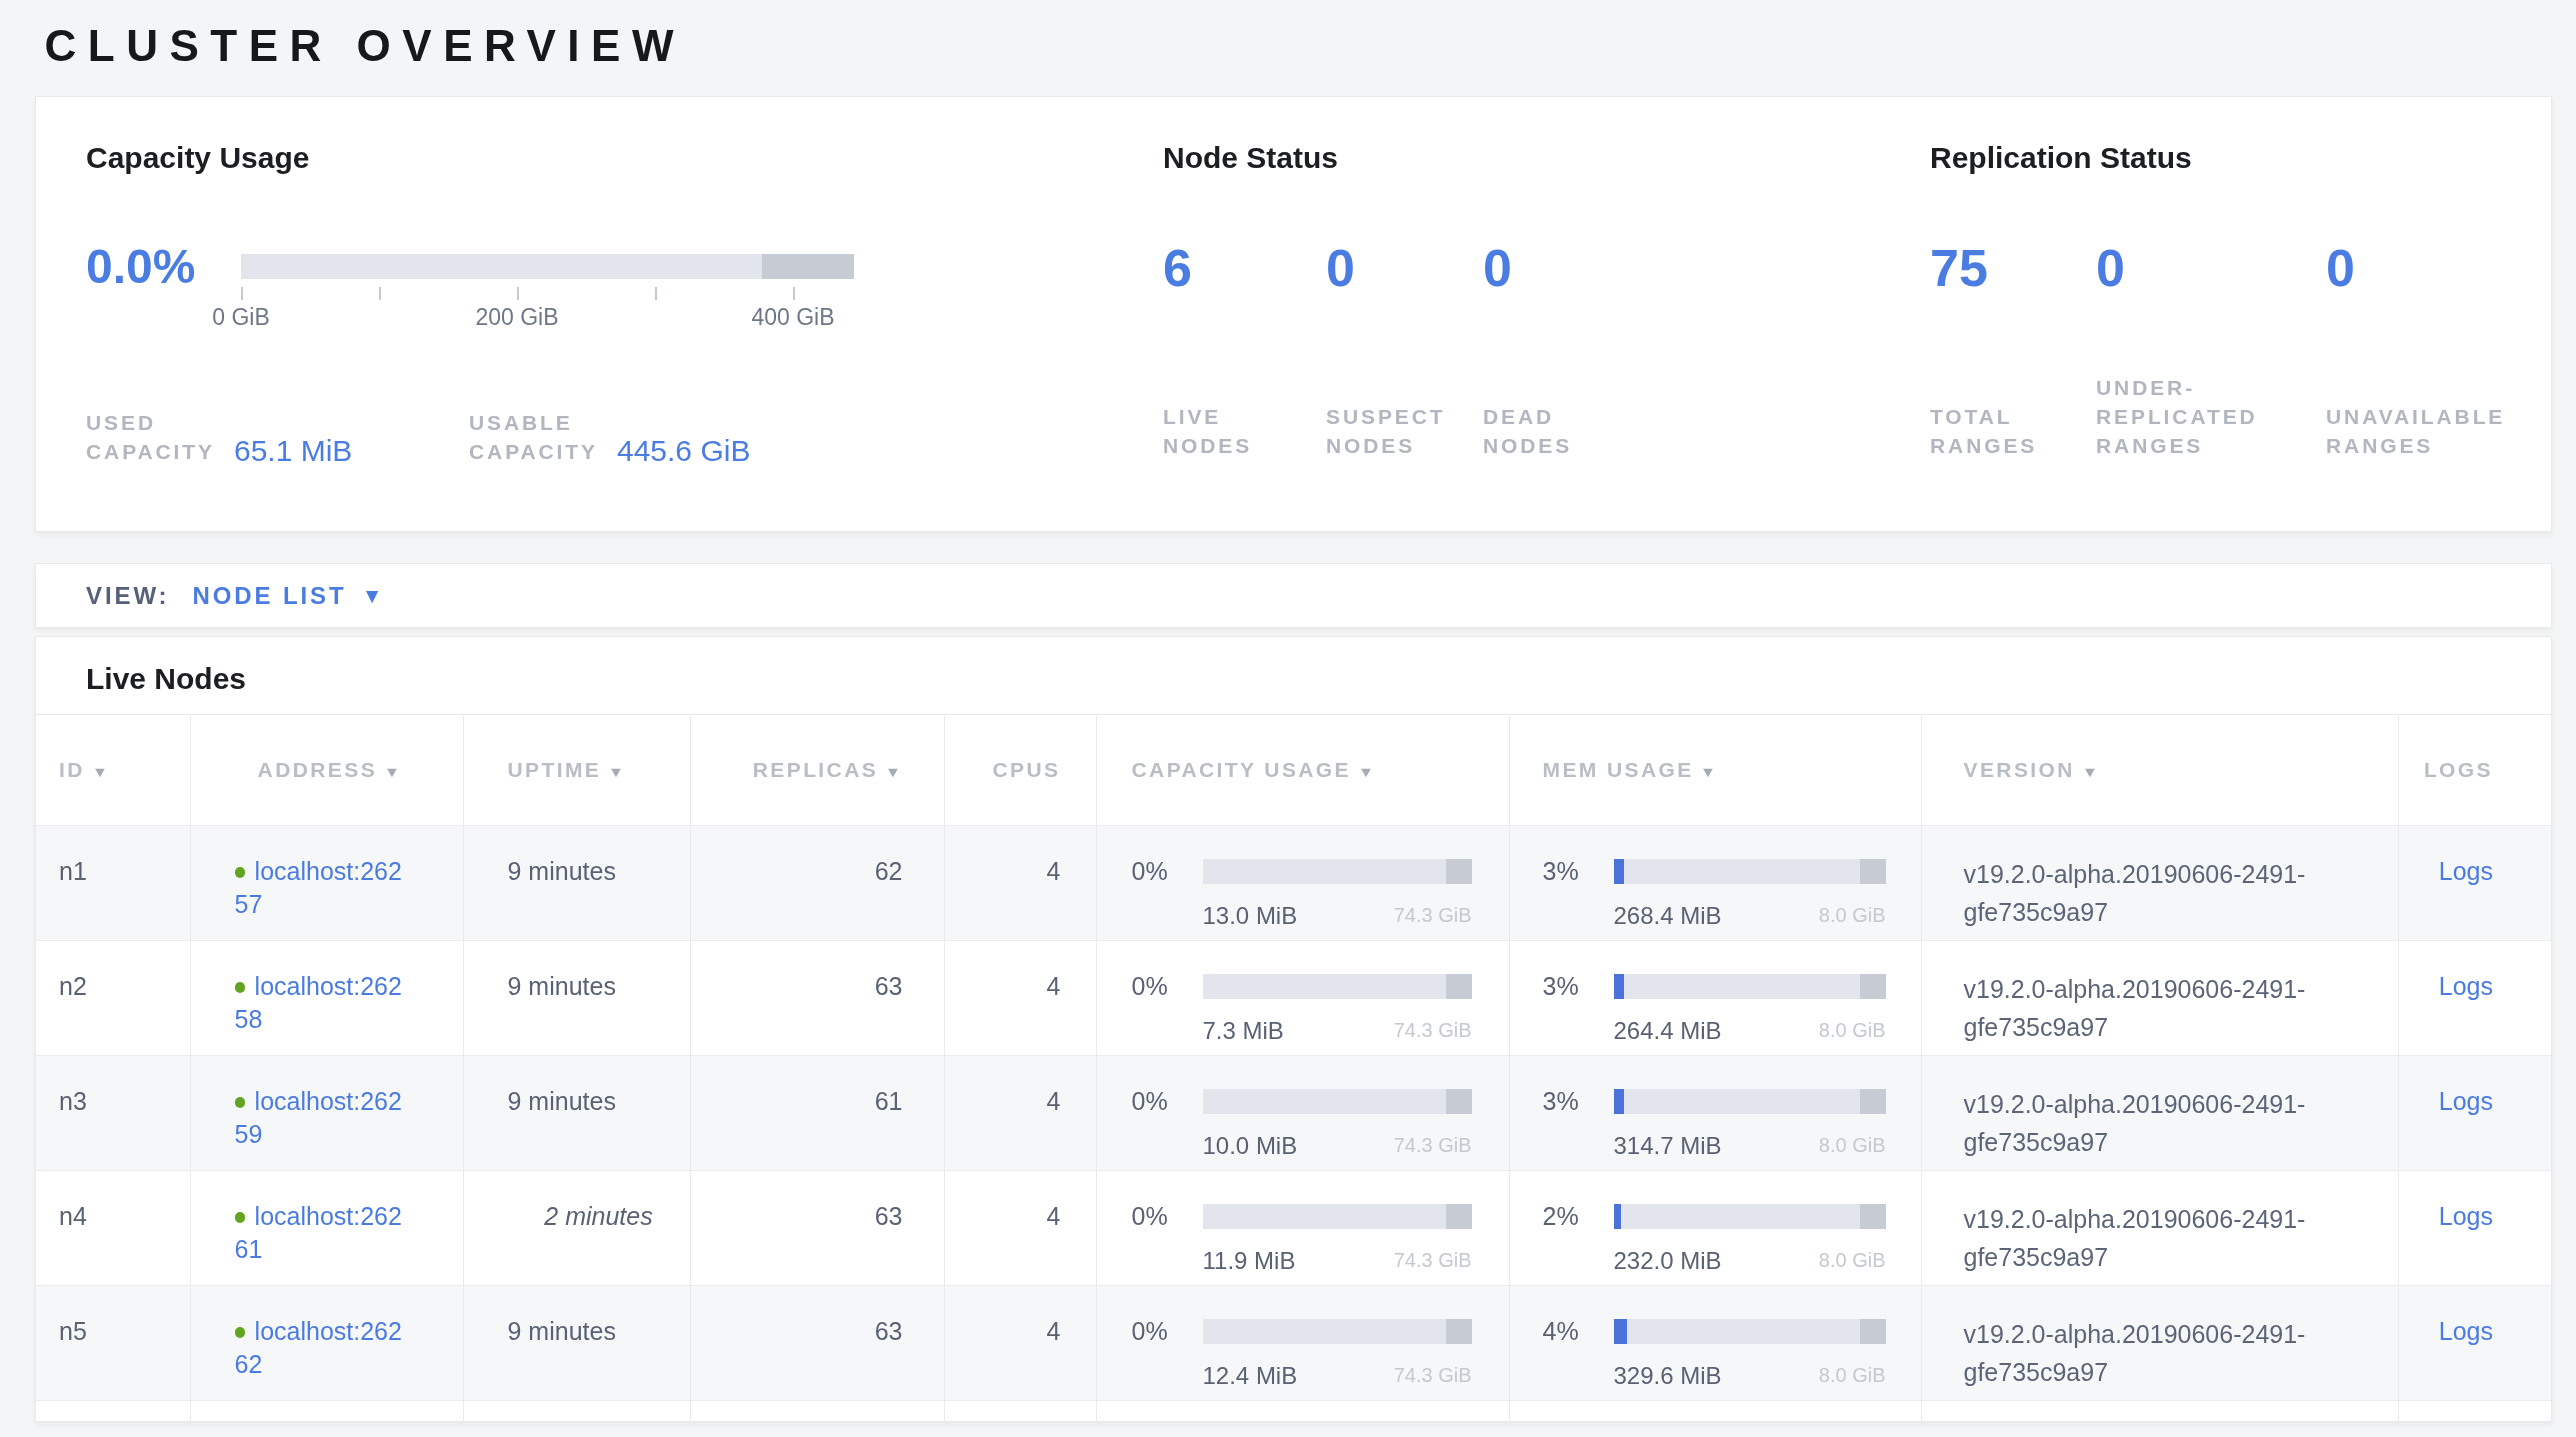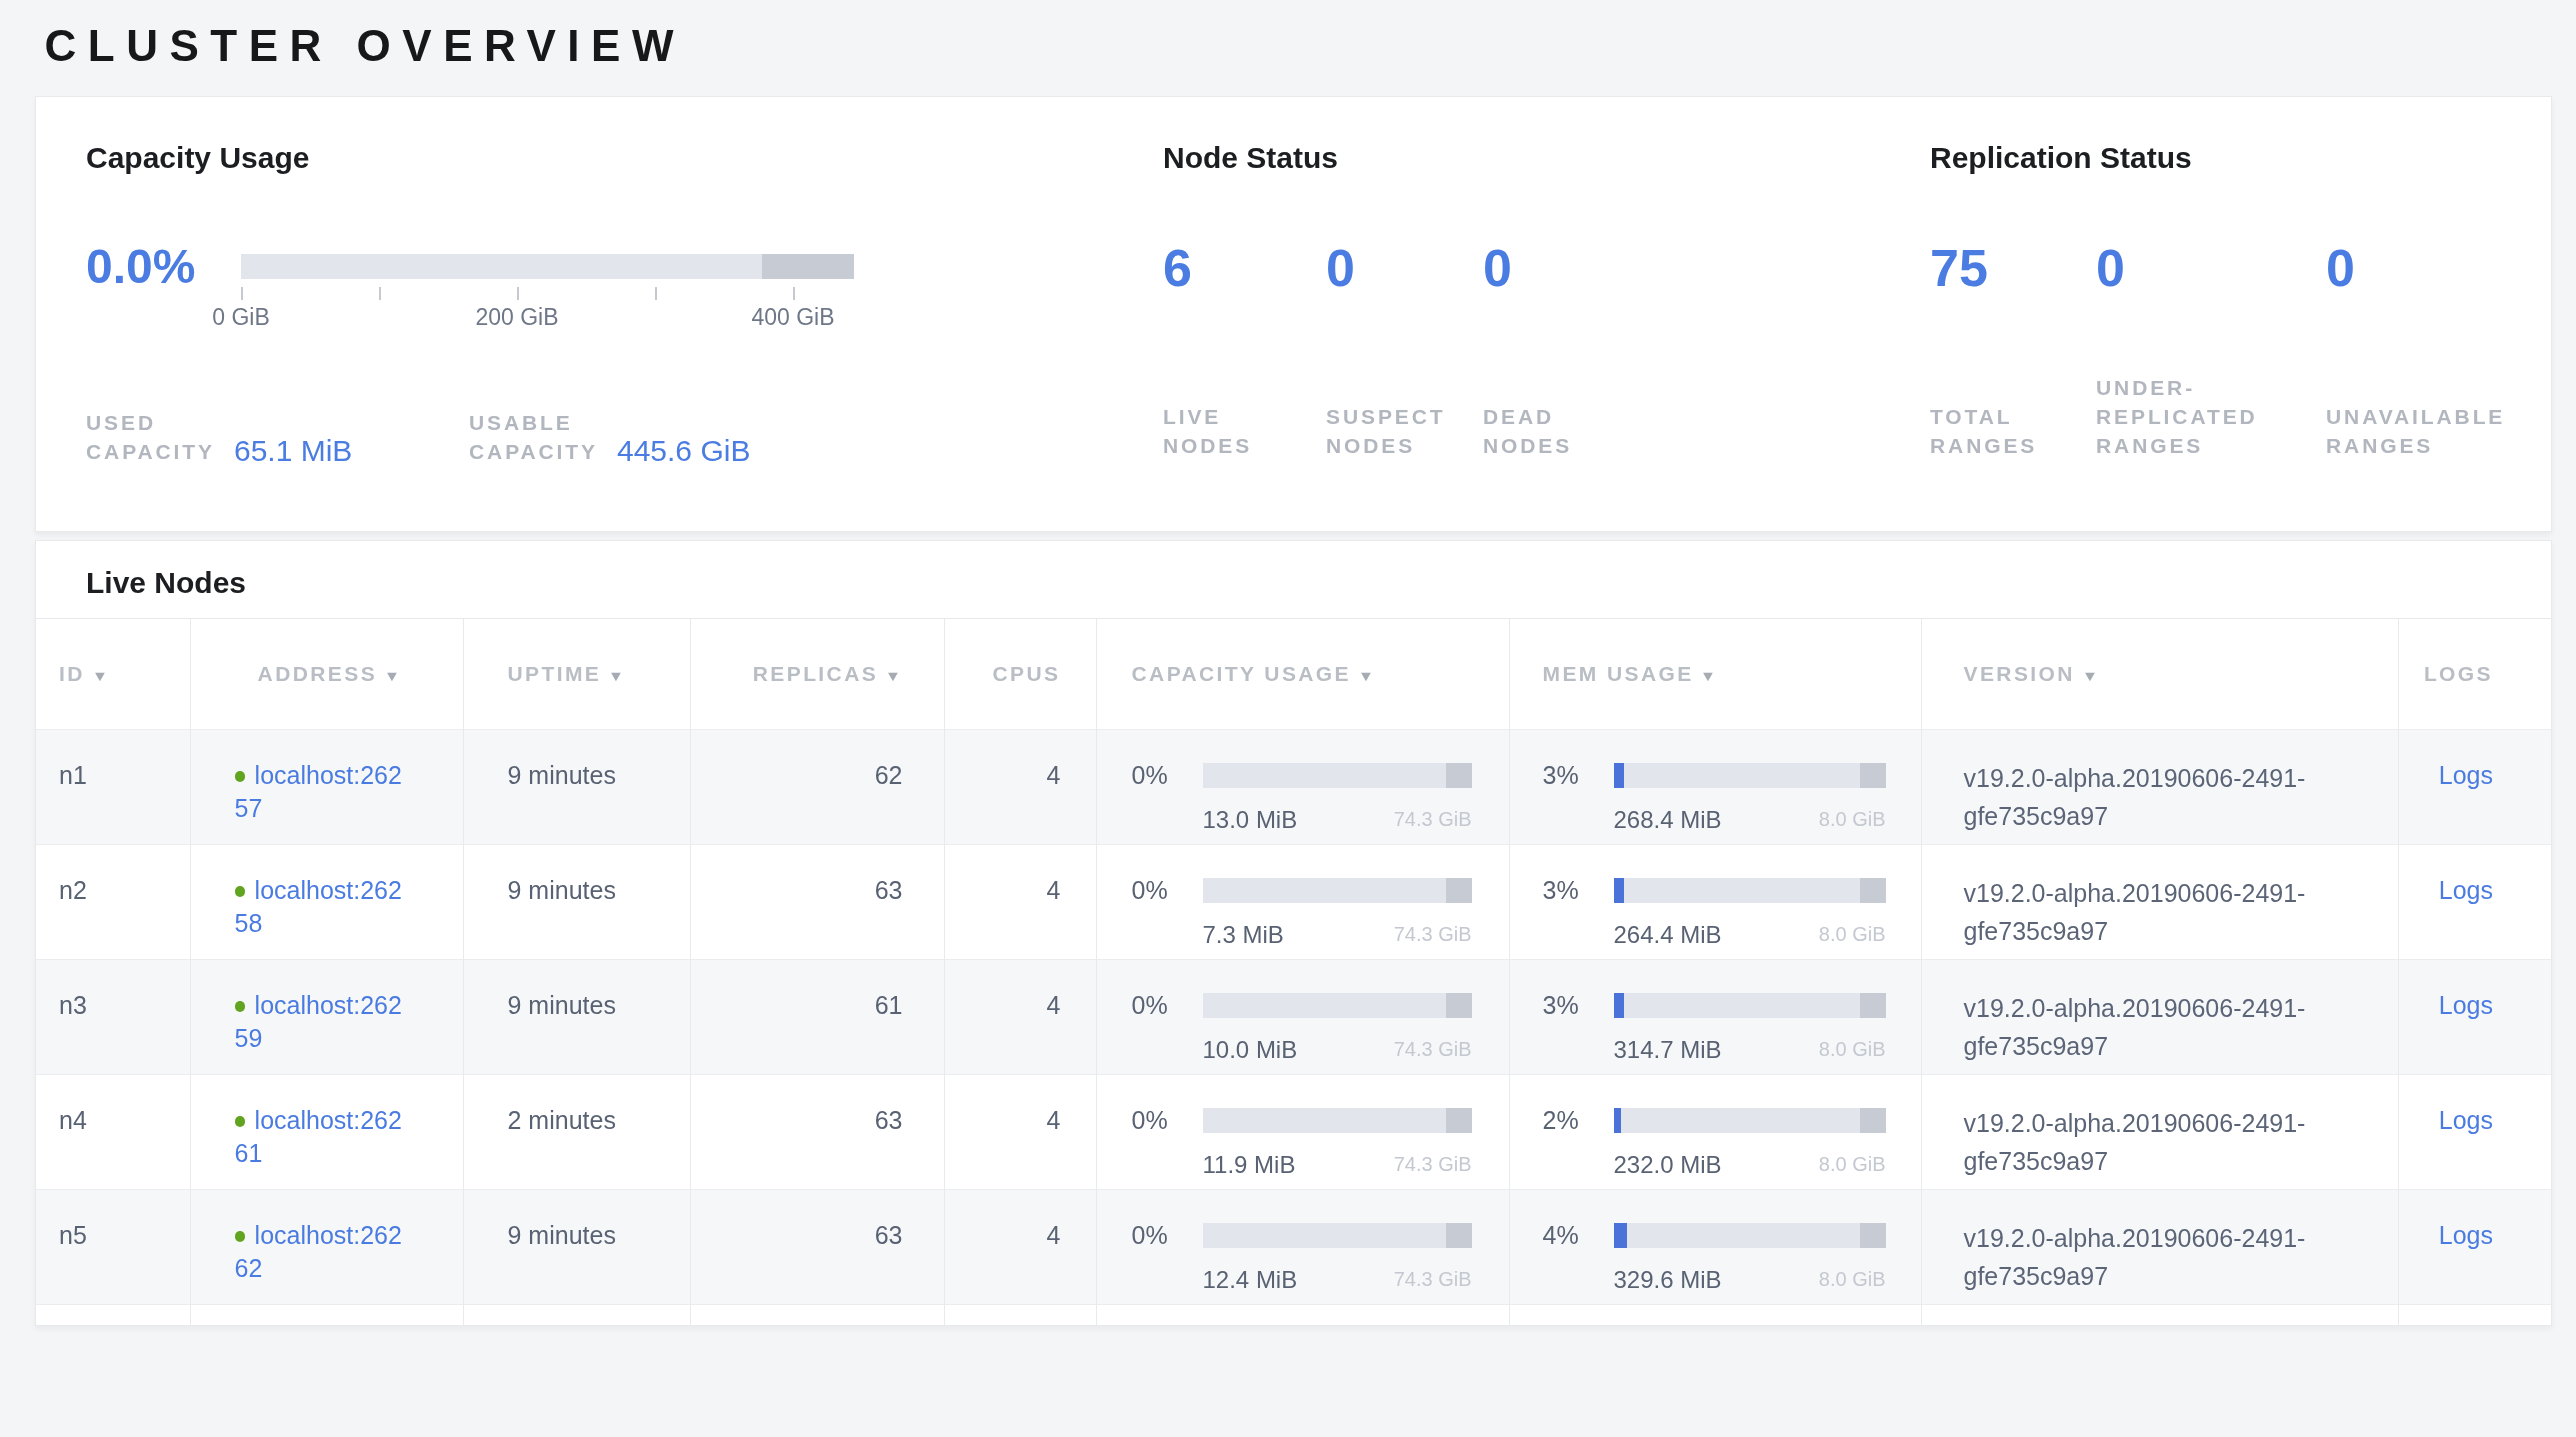--- a/index.html
+++ b/index.html
@@ -192,20 +192,27 @@
             <div class="metric-label">
               <span class="line">UNAVAILABLE</span>
               <span class="line">RANGES</span>
             </div>
           </div>
         </div>
     </div>
 
   </div>
 
+  <div class="view-bar">
+    <span class="view-label">VIEW:</span>
+    <span class="view-value">
+      <span>NODE LIST</span>
+      <span class="view-caret">▼</span>
+    </span>
+  </div>
 
   <div class="panel nodes-panel">
     <div class="table-title">Live Nodes</div>
     <table>
       <colgroup id="cols">
           <col style="width: 154px;">
           <col style="width: 273px;">
           <col style="width: 227px;">
           <col style="width: 254px;">
           <col style="width: 152px;">
@@ -348,21 +355,21 @@
             </td>
             <td style="text-align: left; padding-left: 42px; padding-right: 29px;">
               <div class="version-text">v19.2.0-alpha.20190606-2491-gfe735c9a97</div>
             </td>
             <td style="text-align: right; padding-right: 58px;"><a class="cell-link" href="#">Logs</a></td>
           </tr>
           <tr>
             <td style="text-align: left; padding-left: 23px;"><span>n4</span></td>
             <td style="text-align: left; padding-left: 44px; padding-right: 38px;"><span class="node-dot"></span><a class="cell-link addr-wrap" href="#">localhost:262
 61</a></td>
-            <td style="text-align: left; padding-left: 44px;"><span>2 minutes</span></td>
+            <td style="text-align: center; padding-left: 44px; font-style: italic;"><span>2 minutes</span></td>
             <td style="text-align: right; padding-right: 41px;"><span>63</span></td>
             <td style="text-align: right; padding-right: 35px;"><span>4</span></td>
             <td style="text-align: left; padding-left: 35px; padding-right: 37px;">
               <div class="usage">
                 <div class="u-row1">
                   <span class="u-pct">0%</span>
                   <div class="u-bar">
                     <div class="u-res"></div>
                   </div>
                 </div>

